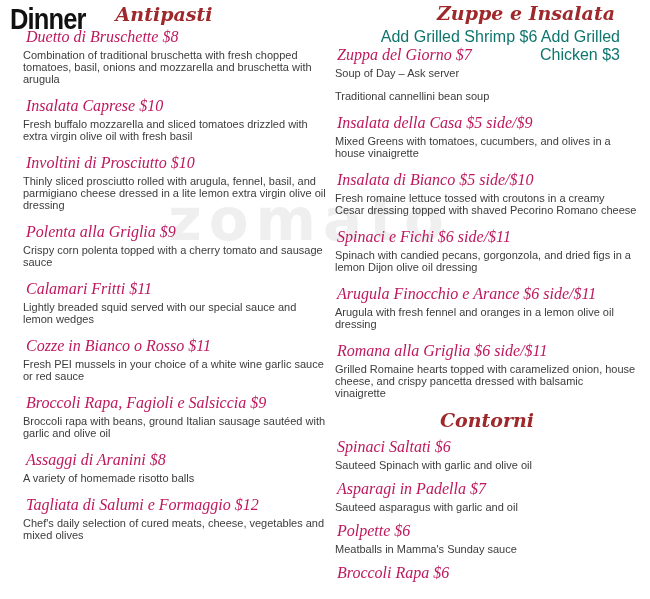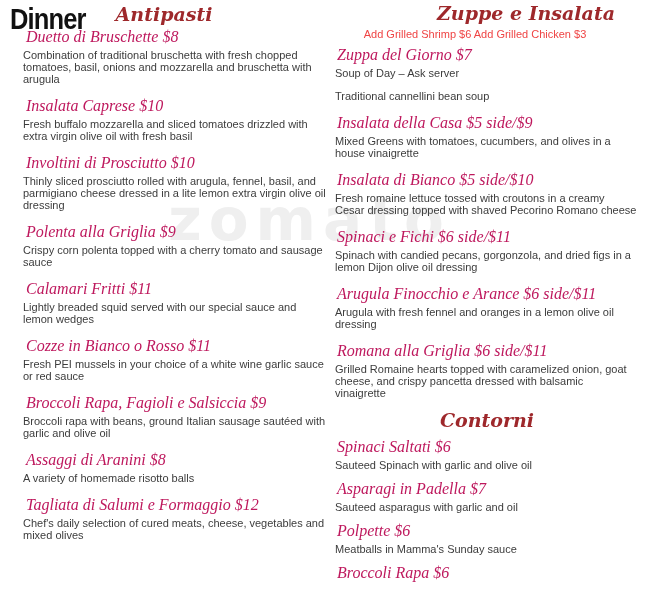--- a/index.html
+++ b/index.html
@@ -50,23 +50,23 @@
   }
   .heading-right {
     position: absolute;
     left: 337px; top: 3px; width: 278px;
     text-align: right;
     z-index: 1;
   }
   .addons-note {
     position: absolute;
     left: 330px; top: 28px; width: 290px;
-    text-align: center;
-    font-size: 11px;
-    color: #ef4444;
+    text-align: right;
+    font-size: 16px;
+    color: #0f766e;
     z-index: 1;
   }
   .col-left {
     position: absolute;
     left: 26px; top: 27px; width: 300px;
     z-index: 1;
   }
   .col-right {
     position: absolute;
     left: 337px; top: 45px; width: 300px;
@@ -184,21 +184,21 @@
     <div class="item-desc">Spinach with candied pecans, gorgonzola, and dried figs in a lemon Dijon olive oil dressing</div>
   </div>
 
   <div class="item">
     <div class="item-name"><span>Arugula Finocchio e Arance</span> <span>$6 side/$11</span></div>
     <div class="item-desc">Arugula with fresh fennel and oranges in a lemon olive oil dressing</div>
   </div>
 
   <div class="item">
     <div class="item-name"><span>Romana alla Griglia</span> <span>$6 side/$11</span></div>
-    <div class="item-desc">Grilled Romaine hearts topped with caramelized onion, goat cheese, and crispy pancetta dressed with balsamic vinaigrette</div>
+    <div class="item-desc">Grilled Romaine hearts topped with caramelized onion, house cheese, and crispy pancetta dressed with balsamic vinaigrette</div>
   </div>
 
   <div class="section-heading heading-contorni">Contorni</div>
 
   <div class="item contorni-item">
     <div class="item-name"><span>Spinaci Saltati</span> <span>$6</span></div>
     <div class="item-desc">Sauteed Spinach with garlic and olive oil</div>
   </div>
 
   <div class="item contorni-item">

